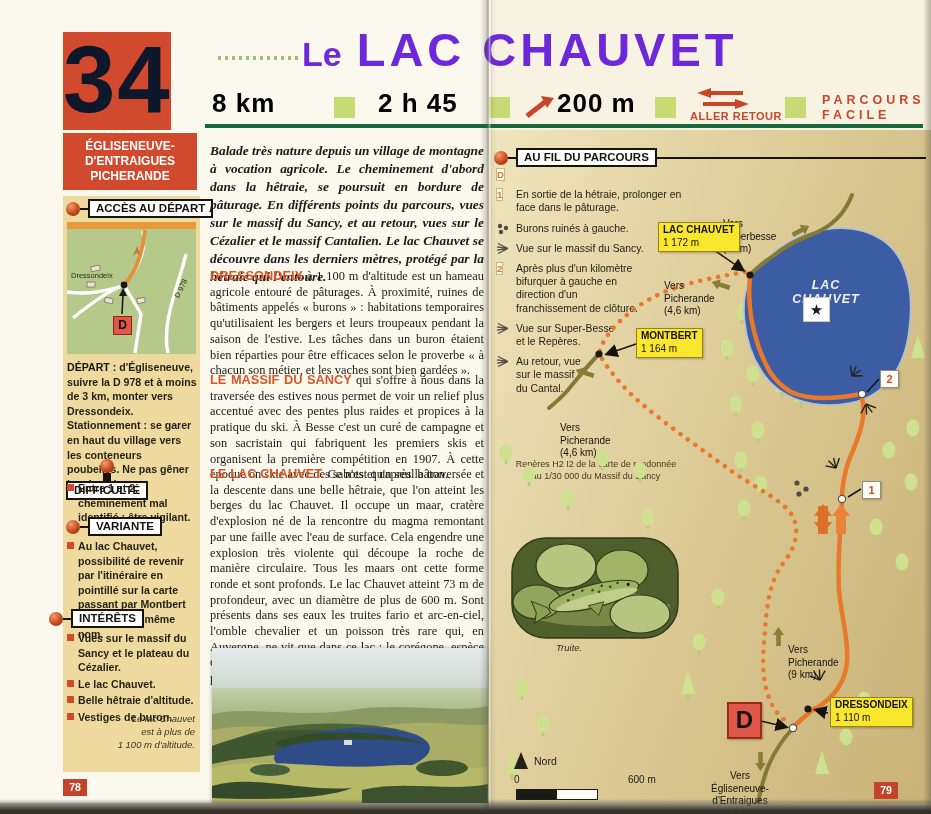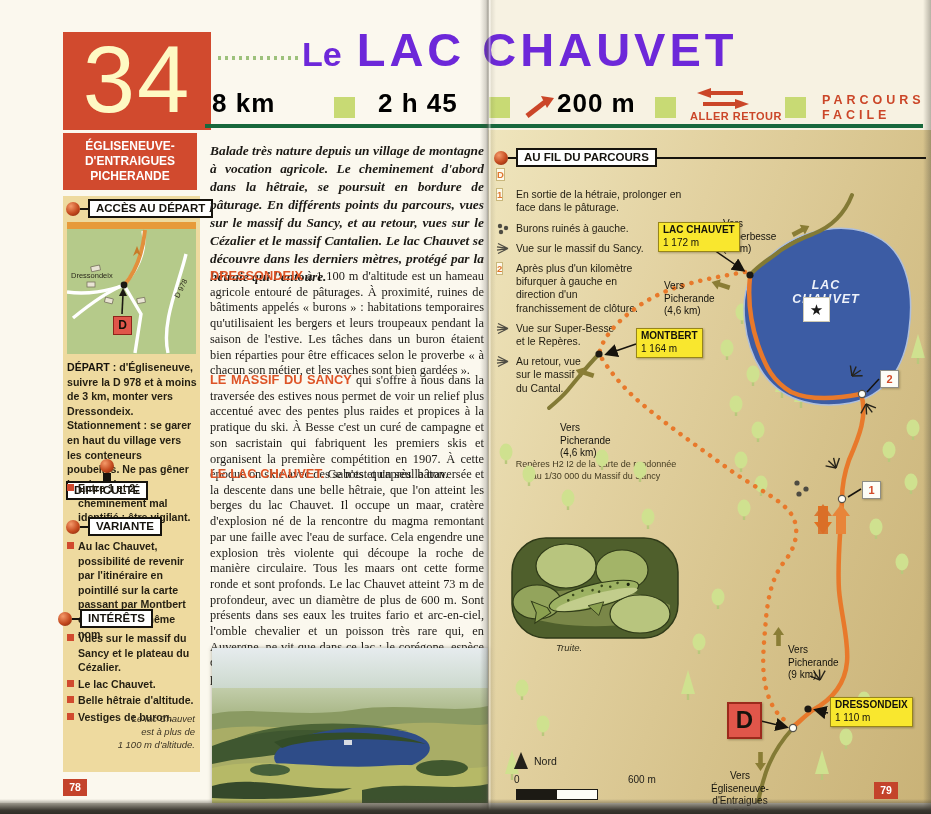--- a/index.html
+++ b/index.html
@@ -11,22 +11,22 @@
   .map-bg{position:absolute;left:488px;top:130px;width:443px;height:673px;
           background:linear-gradient(110deg,#efe5bd 0%,#e2d1a0 35%,#d6c28b 65%,#c9b277 100%);}
   .spine{position:absolute;left:480px;top:0;width:16px;height:814px;pointer-events:none;
          background:linear-gradient(90deg,rgba(70,66,58,0) 0%,rgba(70,66,58,.22) 38%,rgba(95,92,85,.55) 50%,rgba(255,255,255,.45) 60%,rgba(70,66,58,.10) 72%,rgba(70,66,58,0) 100%);}
   .bottom-edge{position:absolute;left:0;top:799px;width:931px;height:15px;
          background:linear-gradient(180deg,rgba(90,85,72,0),rgba(72,67,55,.5) 35%,#3b3830 75%,#2f2d26);}
   .right-edge{position:absolute;right:0;top:0;width:8px;height:814px;
          background:linear-gradient(270deg,rgba(60,58,48,.35),rgba(60,58,48,0));}
 
   
-  .num-box{position:absolute;left:63px;top:32px;width:148px;height:98px;background:#d14a2e;
-           color:#fef9c3;font-size:94px;font-weight:400;text-align:center;line-height:96px;letter-spacing:2px;}
+  .num-box{position:absolute;left:63px;top:32px;width:108px;height:98px;background:#d14a2e;
+           color:#0f172a;font-size:94px;font-weight:700;text-align:center;line-height:96px;letter-spacing:2px;}
   .dotted-leader{position:absolute;left:218px;top:56px;width:82px;height:4px;
            background:repeating-linear-gradient(90deg,#9dc17c 0 3px,transparent 3px 7px);}
   .title{position:absolute;left:302px;top:22px;display:flex;align-items:baseline;gap:15px;color:#6d28d9;}
   .title .le{font-size:34px;font-weight:700;}
   .title .main{font-size:47px;font-weight:700;letter-spacing:4px;}
   .stat{position:absolute;color:#000000;font-weight:700;font-size:26px;letter-spacing:1px;top:88px;}
   .gsq{position:absolute;top:97px;width:21px;height:21px;background:#c8da74;}
   .ar-label{position:absolute;left:690px;top:110px;color:#cb4628;font-weight:700;font-size:11px;letter-spacing:.5px;}
   .pf{position:absolute;left:822px;top:93px;color:#cb4628;font-weight:700;font-size:12.5px;
       letter-spacing:4px;line-height:15px;white-space:pre-line;}
@@ -198,21 +198,21 @@
     <span class="hline"></span>
     <span class="sec-box">VARIANTE</span>
   </div>
   <div class="side-par" style="top:539px;">
     <div class="li">
         <span class="sq"></span>
       <span>Au lac Chauvet, possibilité de revenir par l'itinéraire en pointillé sur la carte passant par Montbert et la forêt du même nom.</span>
       </div>
   </div>
 
-  <div class="sec-head" style="left:58px;top:609px;">
+  <div class="sec-head" style="left:49px;top:609px;">
     <span class="sphere"></span>
     <span class="hline"></span>
     <span class="sec-box">INTÉRÊTS</span>
   </div>
   <div class="side-par" style="top:631px;">
     <div class="li">
         <span class="sq"></span>
       <span>Vues sur le massif du Sancy et le plateau du Cézalier.</span>
       </div>
     <div class="li">

